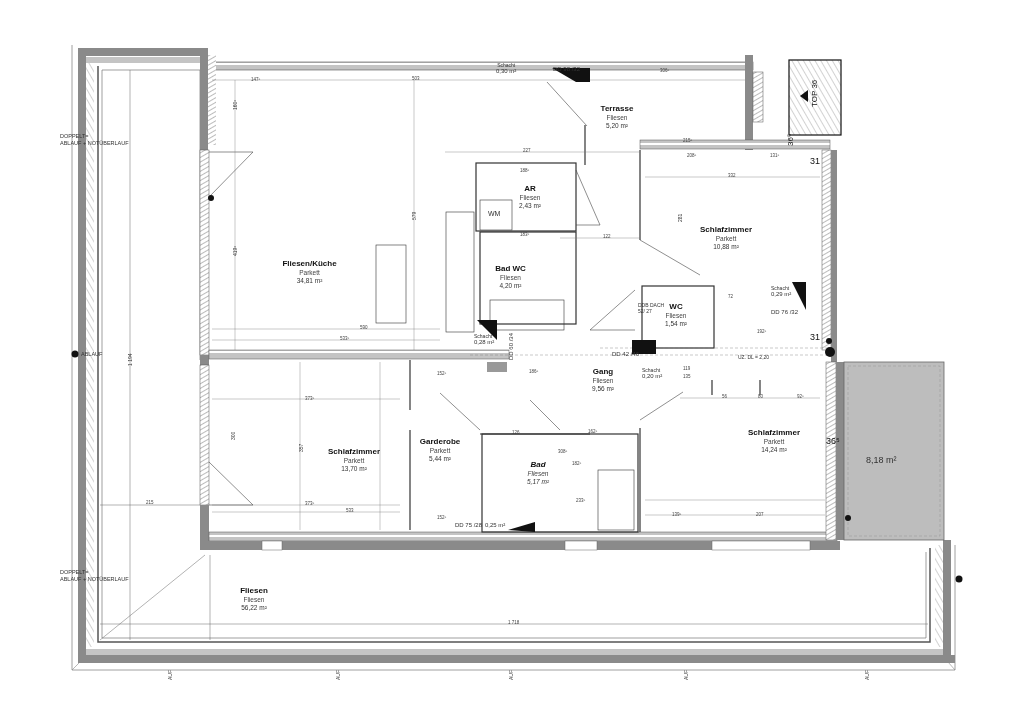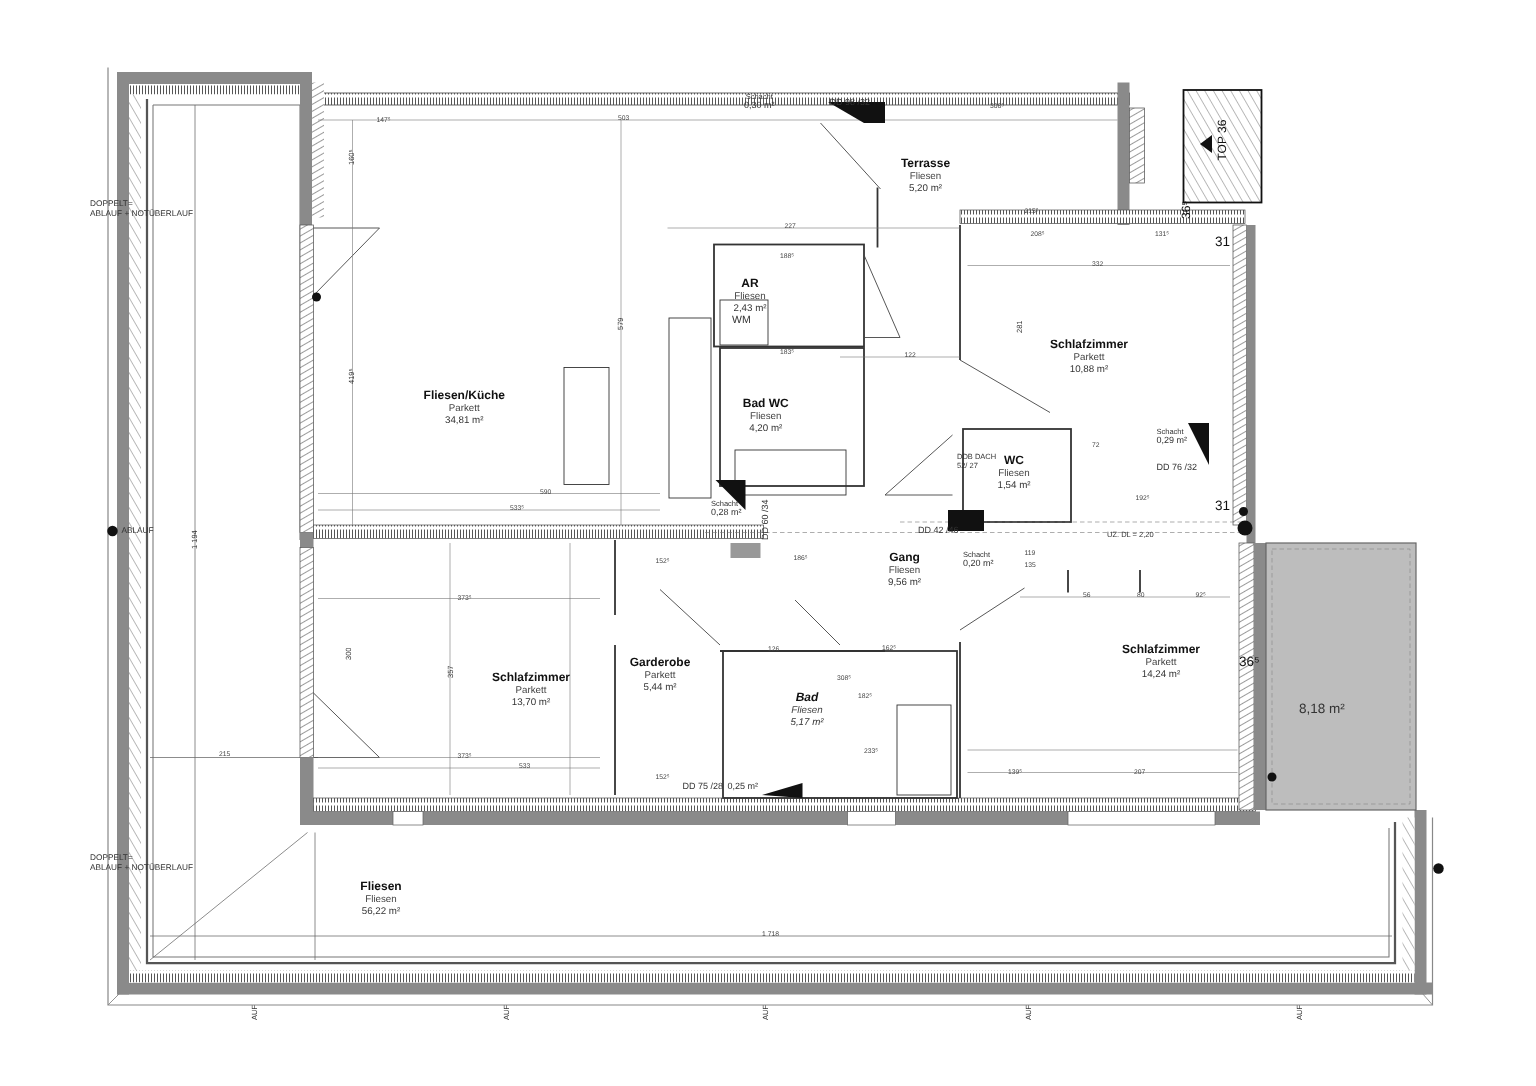--- a/index.html
+++ b/index.html
@@ -187,21 +187,21 @@
     <circle cx="830" cy="352" r="5" fill="#111"></circle>
     <circle cx="211" cy="198" r="3" fill="#111"></circle>
   </g>
 </svg>
 
 <div class="room" style="left:262px;top:259px;width:95px;">
   <span class="name">Fliesen/Küche</span>
   <span class="floor">Parkett</span>
   <span class="area">34,81 m²</span>
 </div>
-<div class="room" style="left:480px;top:184px;width:40px;">
+<div class="room" style="left:510px;top:184px;width:40px;">
   <span class="name">AR</span>
   <span class="floor">Fliesen</span>
   <span class="area">2,43 m²</span>
 </div>
 <div class="room" style="left:592px;top:104px;width:50px;">
   <span class="name">Terrasse</span>
   <span class="floor">Fliesen</span>
   <span class="area">5,20 m²</span>
 </div>
 <div class="room" style="left:690px;top:225px;width:72px;">
@@ -243,21 +243,21 @@
   <span class="name">Schlafzimmer</span>
   <span class="floor">Parkett</span>
   <span class="area">14,24 m²</span>
 </div>
 <div class="room" style="left:226px;top:586px;width:56px;">
   <span class="name">Fliesen</span>
   <span class="floor">Fliesen</span>
   <span class="area">56,22 m²</span>
 </div>
 
-<div class="big" style="left:866px;top:467px;">8,18 m²</div>
+<div class="big" style="left:866px;top:455px;">8,18 m²</div>
 
 <div class="small" style="left:496px;top:62px;text-align:center;">
   <span>Schacht</span><br>
   <span style="font-size:6px">0,30 m²</span>
 </div>
 <div class="small" style="left:474px;top:333px;">
   <span>Schacht</span><br>
   <span style="font-size:6px">0,28 m²</span>
 </div>
 <div class="small" style="left:771px;top:285px;">

